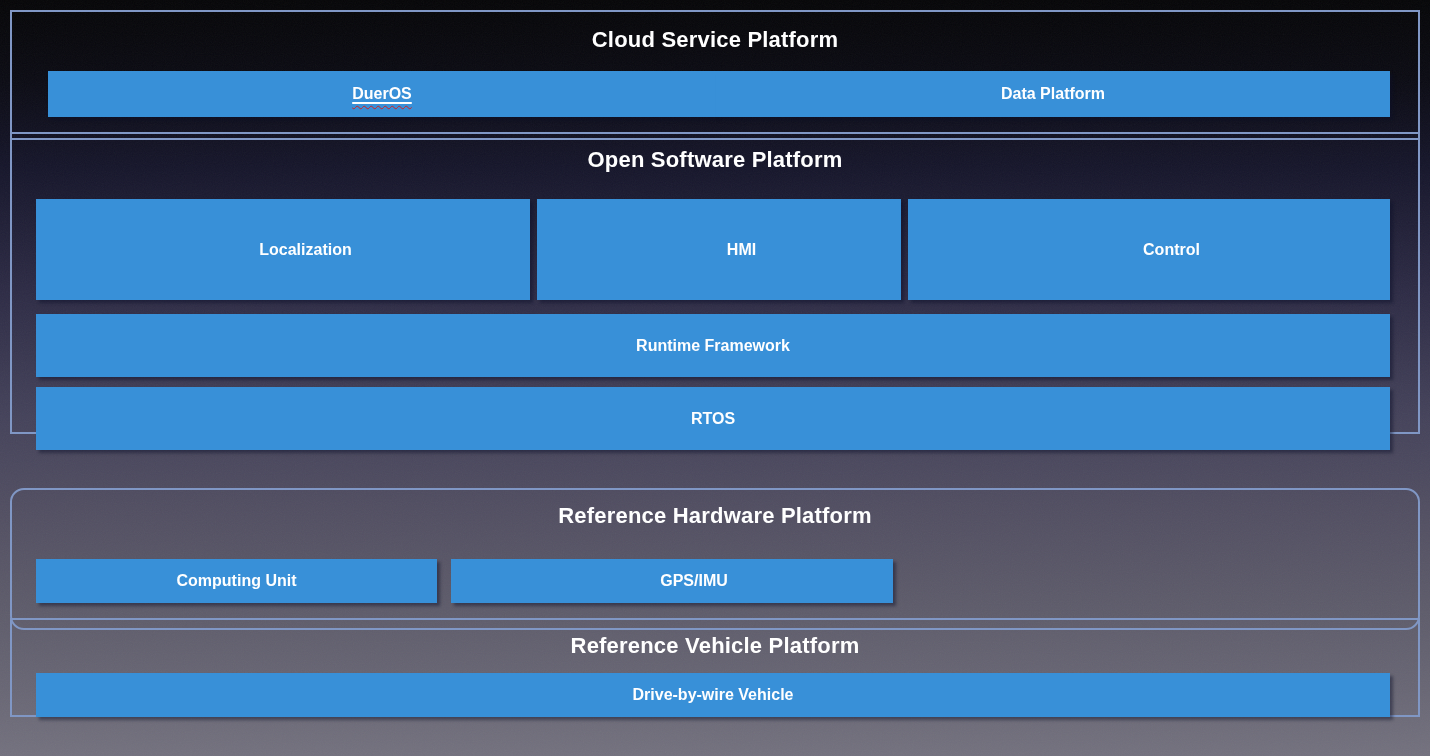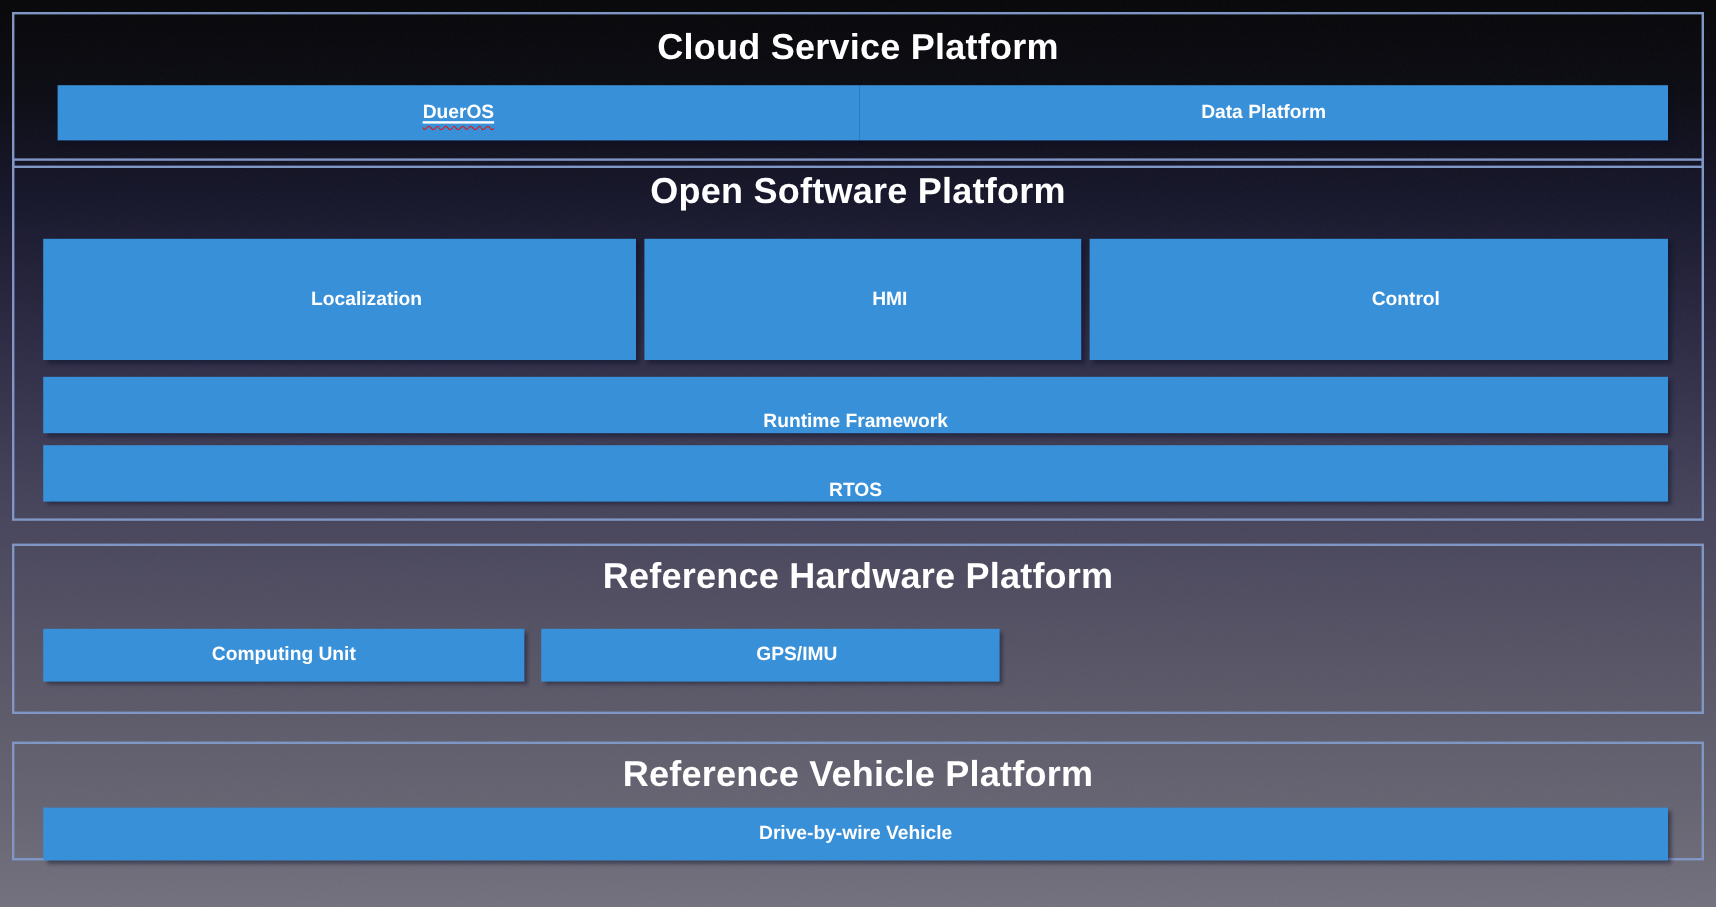--- a/index.html
+++ b/index.html
@@ -28,48 +28,48 @@
       #686674 91%,
       var(--bg-bottom) 100%);
   }
   .grain{position:absolute;inset:0;width:100%;height:100%;opacity:.05;pointer-events:none;}
   .panel{
     position:absolute;left:10px;width:1410px;
     border:2px solid var(--panel-border);
   }
   .panel-cloud   {top:10px;  height:130px;}
   .panel-software{top:132px; height:302px;}
-  .panel-hardware{top:453px; height:142px;}
+  .panel-hardware{top:488px; height:142px;border-radius:14px;}
   .panel-vehicle {top:618px; height:99px;}
   .panel-title{
     margin:0;text-align:center;
-    font-size:30px;font-weight:bold;line-height:28px;
+    font-size:22px;font-weight:bold;line-height:28px;
     color:var(--label-text);
     letter-spacing:.2px;
   }
   .mt14{margin-top:14px;} .mt12{margin-top:12px;}
   .row{display:flex;margin-left:24px;width:1354px;}
   .row-cloud{margin-top:17px;}
   .row-soft {margin-top:25px;}
   .row-hw   {margin-top:29px;}
   .bar-runtime{margin-top:14px;}
   .bar-rtos   {margin-top:10px;}
   .bar-vehicle{margin-top:13px;}
   .box{
     background:var(--accent-blue);
     color:var(--label-text);
     font-weight:bold;font-size:16px;
     display:flex;align-items:center;justify-content:center;
     box-shadow:3px 3px 3px rgba(10,15,40,.45);
     text-align:center;
   }
-  .h46{height:46px;} .h101{height:101px;padding-left:45px;} .h47{height:47px;align-items:flex-end;} .h44{height:44px;}
+  .h46{height:46px;} .h101{height:101px;padding-left:45px;} .h47{height:63px;} .h44{height:44px;}
   .w674{width:674px;} .w668{width:668px;}
   .w494{width:494px;} .w482{width:482px;} .w364{width:364px;}
-  .w401{width:401px;} .w442{width:382px;padding-left:44px;} .w485{width:485px;}
+  .w401{width:401px;} .w442{width:442px;padding-left:44px;} .w485{width:485px;}
   .w1354{width:1354px;margin-left:24px;}
   .g7 {margin-left:7px;} .g12{margin-left:12px;} .g14{margin-left:14px;}
   .squiggle{
     text-decoration:underline wavy var(--squiggle-red) 1px;
     text-underline-offset:6px;
   }
   .ul{
     text-decoration:underline solid currentColor 1.5px;
     text-underline-offset:3px;
   }

